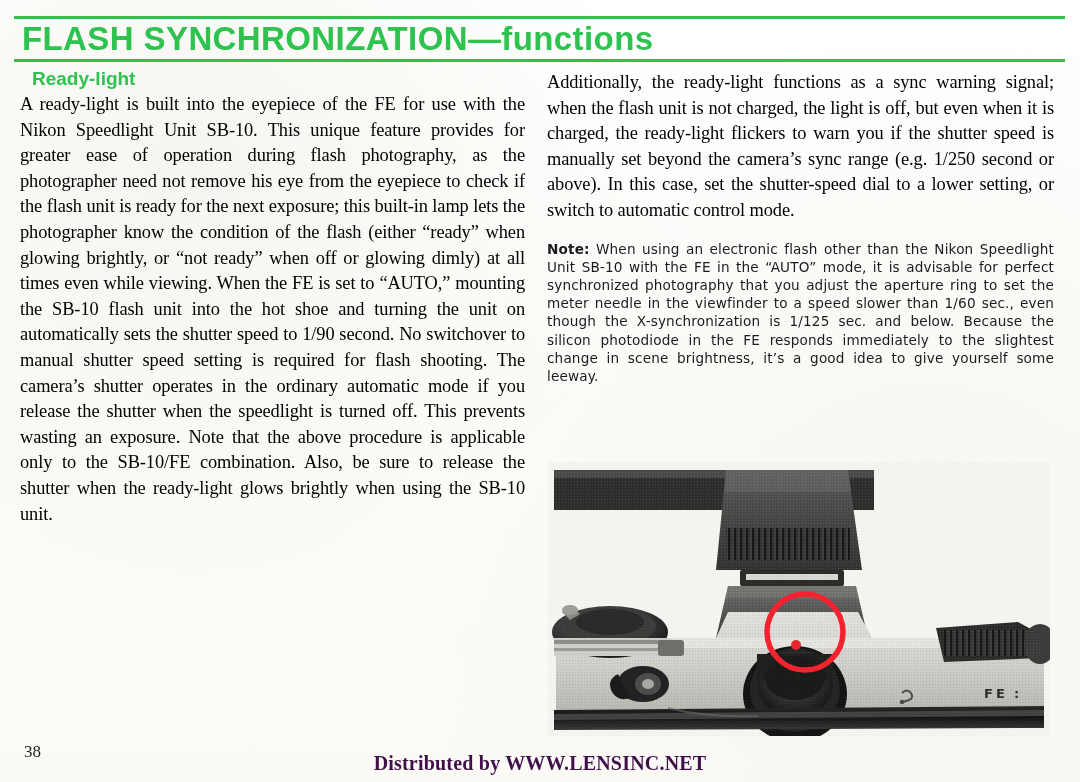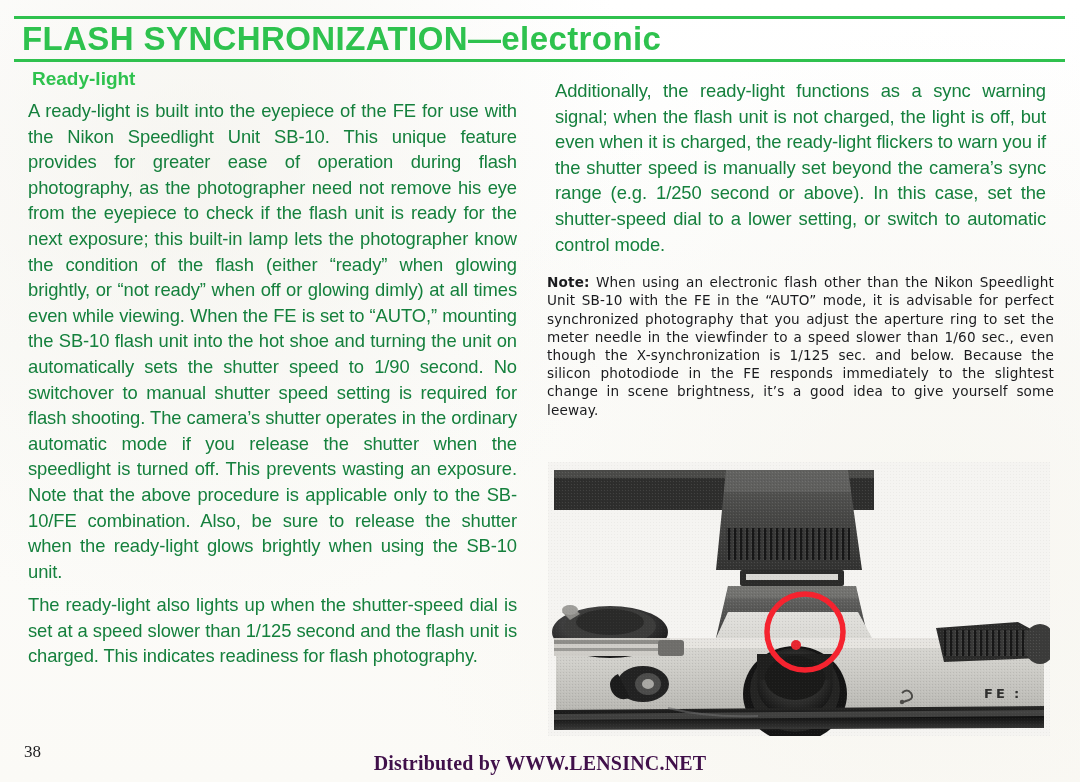--- a/index.html
+++ b/index.html
@@ -72,27 +72,27 @@
   .subhead {
     color: #2ec24e;
     font-family: "Liberation Sans", sans-serif;
     font-weight: bold;
     font-size: 19px;
     line-height: 22px;
     margin: 0 0 2px 12px;
   }
 
   .body-text {
-    font-family: Liberation Sans, sans-serif;
+    font-family: Liberation Serif, serif;
     font-size: 18.4px;
     line-height: 25.6px;
-    color: #15803d;
+    color: #000000;
     text-align: justify;
     text-justify: inter-word;
-    margin: 8px;
+    margin: 0;
     letter-spacing: -0.1px;
   }
   .body-text + .body-text {
     margin-top: 0;
   }
 
   .note-block {
     margin-top: 16px;
     font-family: "DejaVu Sans", sans-serif;
     font-size: 13.6px;
@@ -142,29 +142,28 @@
   }
 </style>
 </head>
 <body>
 
 <div class="page"></div>
 
 <div class="header">
   <div class="rule-top"></div>
   <div class="chapter-title">
-    <span>FLASH  SYNCHRONIZATION</span><span>—</span><span class="cont">electronic</span>
+    <span>FLASH  SYNCHRONIZATION</span><span>—</span><span class="cont">functions</span>
   </div>
   <div class="rule-bottom"></div>
 </div>
 
 <div class="col-left">
   <div class="subhead">Ready-light</div>
   <p class="body-text">A ready-light is built into the eyepiece of the FE for use with the Nikon Speedlight Unit SB-10. This unique feature provides for greater ease of operation during flash photography, as the photographer need not remove his eye from the eyepiece to check if the flash unit is ready for the next exposure; this built-in lamp lets the photographer know the condition of the flash (either “ready” when glowing brightly, or “not ready” when off or glowing dimly) at all times even while viewing. When the FE is set to “AUTO,” mounting the SB-10 flash unit into the hot shoe and turning the unit on automatically sets the shutter speed to 1/90 second. No switchover to manual shutter speed setting is required for flash shooting. The camera’s shutter operates in the ordinary automatic mode if you release the shutter when the speedlight is turned off. This prevents wasting an exposure. Note that the above procedure is applicable only to the SB-10/FE combination. Also, be sure to release the shutter when the ready-light glows brightly when using the SB-10 unit.</p>
-  <p class="body-text">The ready-light also lights up when the shutter-speed dial is set at a speed slower than 1/125 second and the flash unit is charged. This indicates readiness for flash photography.</p>
 </div>
 
 <div class="col-right">
   <p class="body-text">Additionally, the ready-light functions as a sync warning signal; when the flash unit is not charged, the light is off, but even when it is charged, the ready-light flickers to warn you if the shutter speed is manually set beyond the camera’s sync range (e.g. 1/250 second or above). In this case, set the shutter-speed dial to a lower setting, or switch to automatic control mode.</p>
   <p class="note-block"><span class="note-label">Note:</span><span> When using an electronic flash other than the Nikon Speedlight Unit SB-10 with the FE in the “AUTO” mode, it is advisable for perfect synchronized photography that you adjust the aperture ring to set the meter needle in the viewfinder to a speed slower than 1/60 sec., even though the X-synchronization is 1/125 sec. and below. Because the silicon photodiode in the FE responds immediately to the slightest change in scene brightness, it’s a good idea to give yourself some leeway.</span></p>
 </div>
 
 <div class="photo">
   <svg width="502" height="274" viewBox="0 0 502 274">
     <defs>

